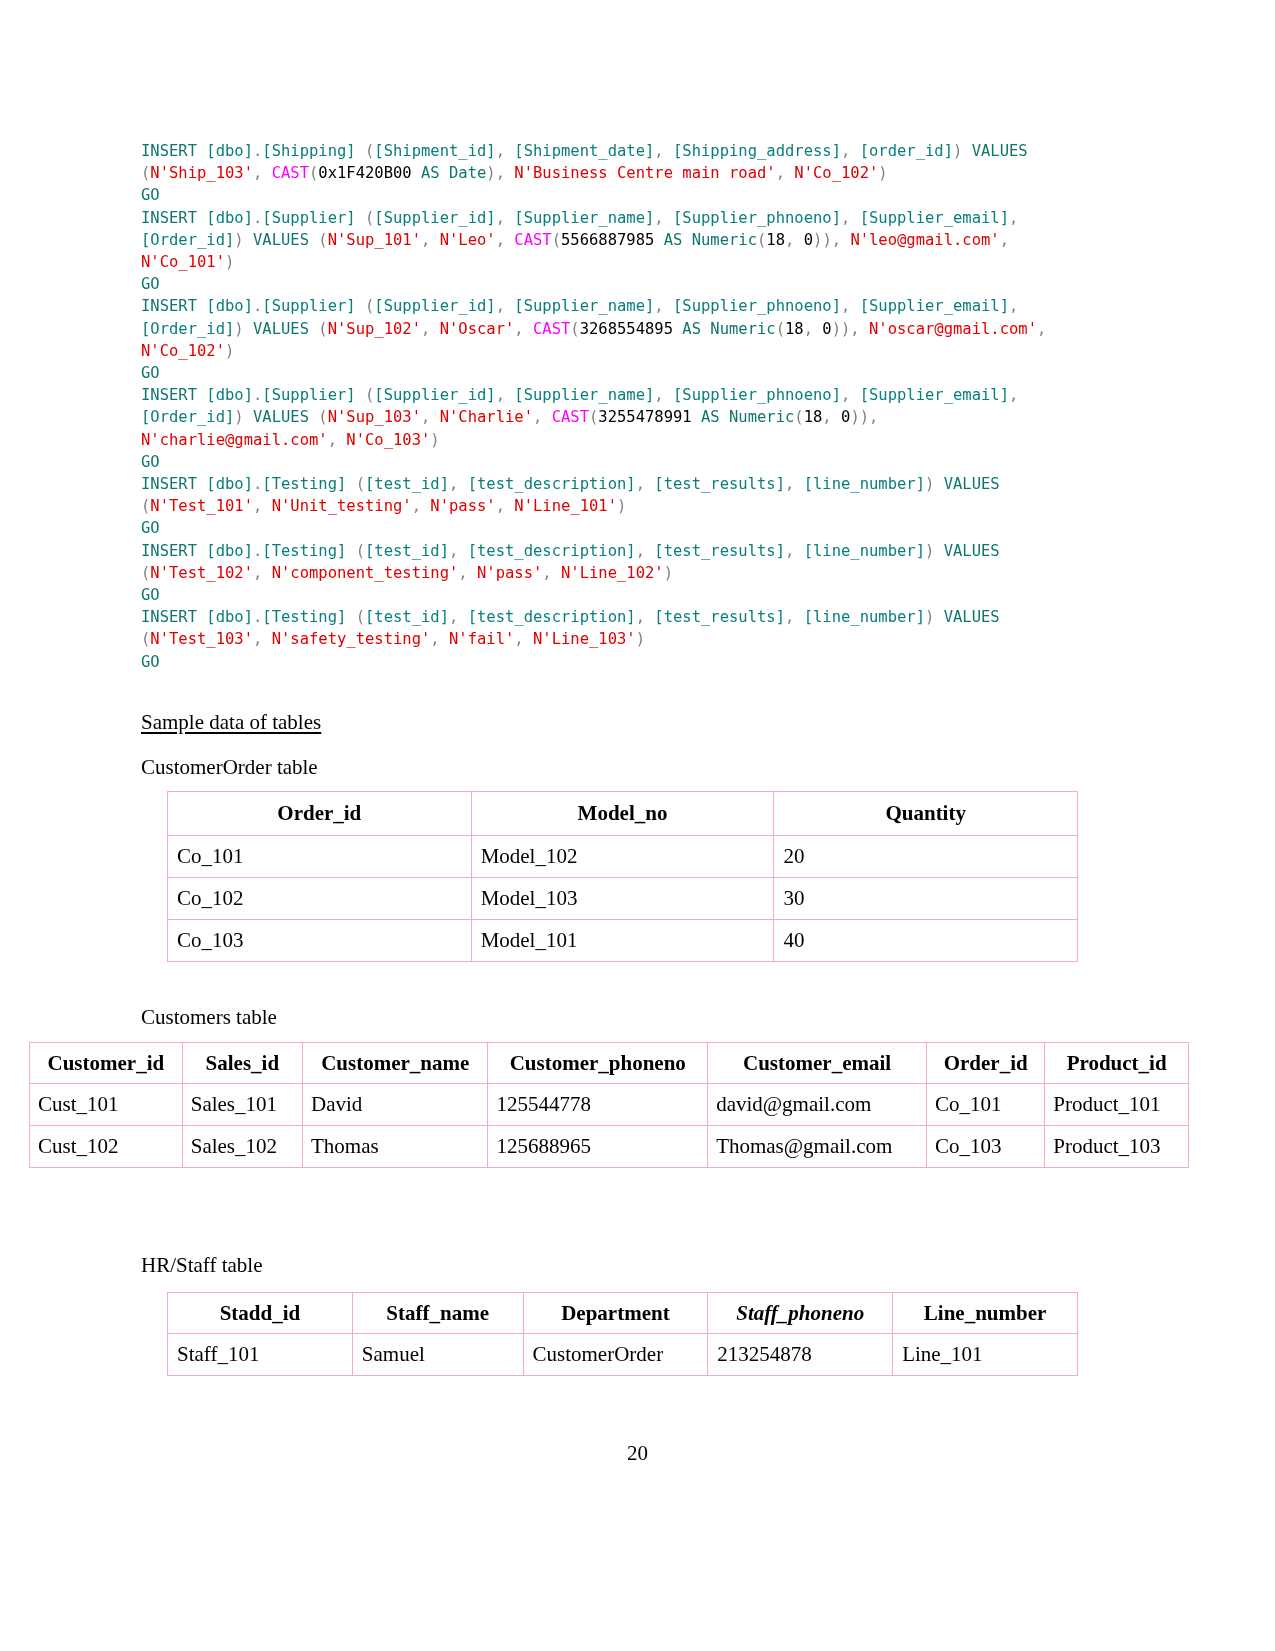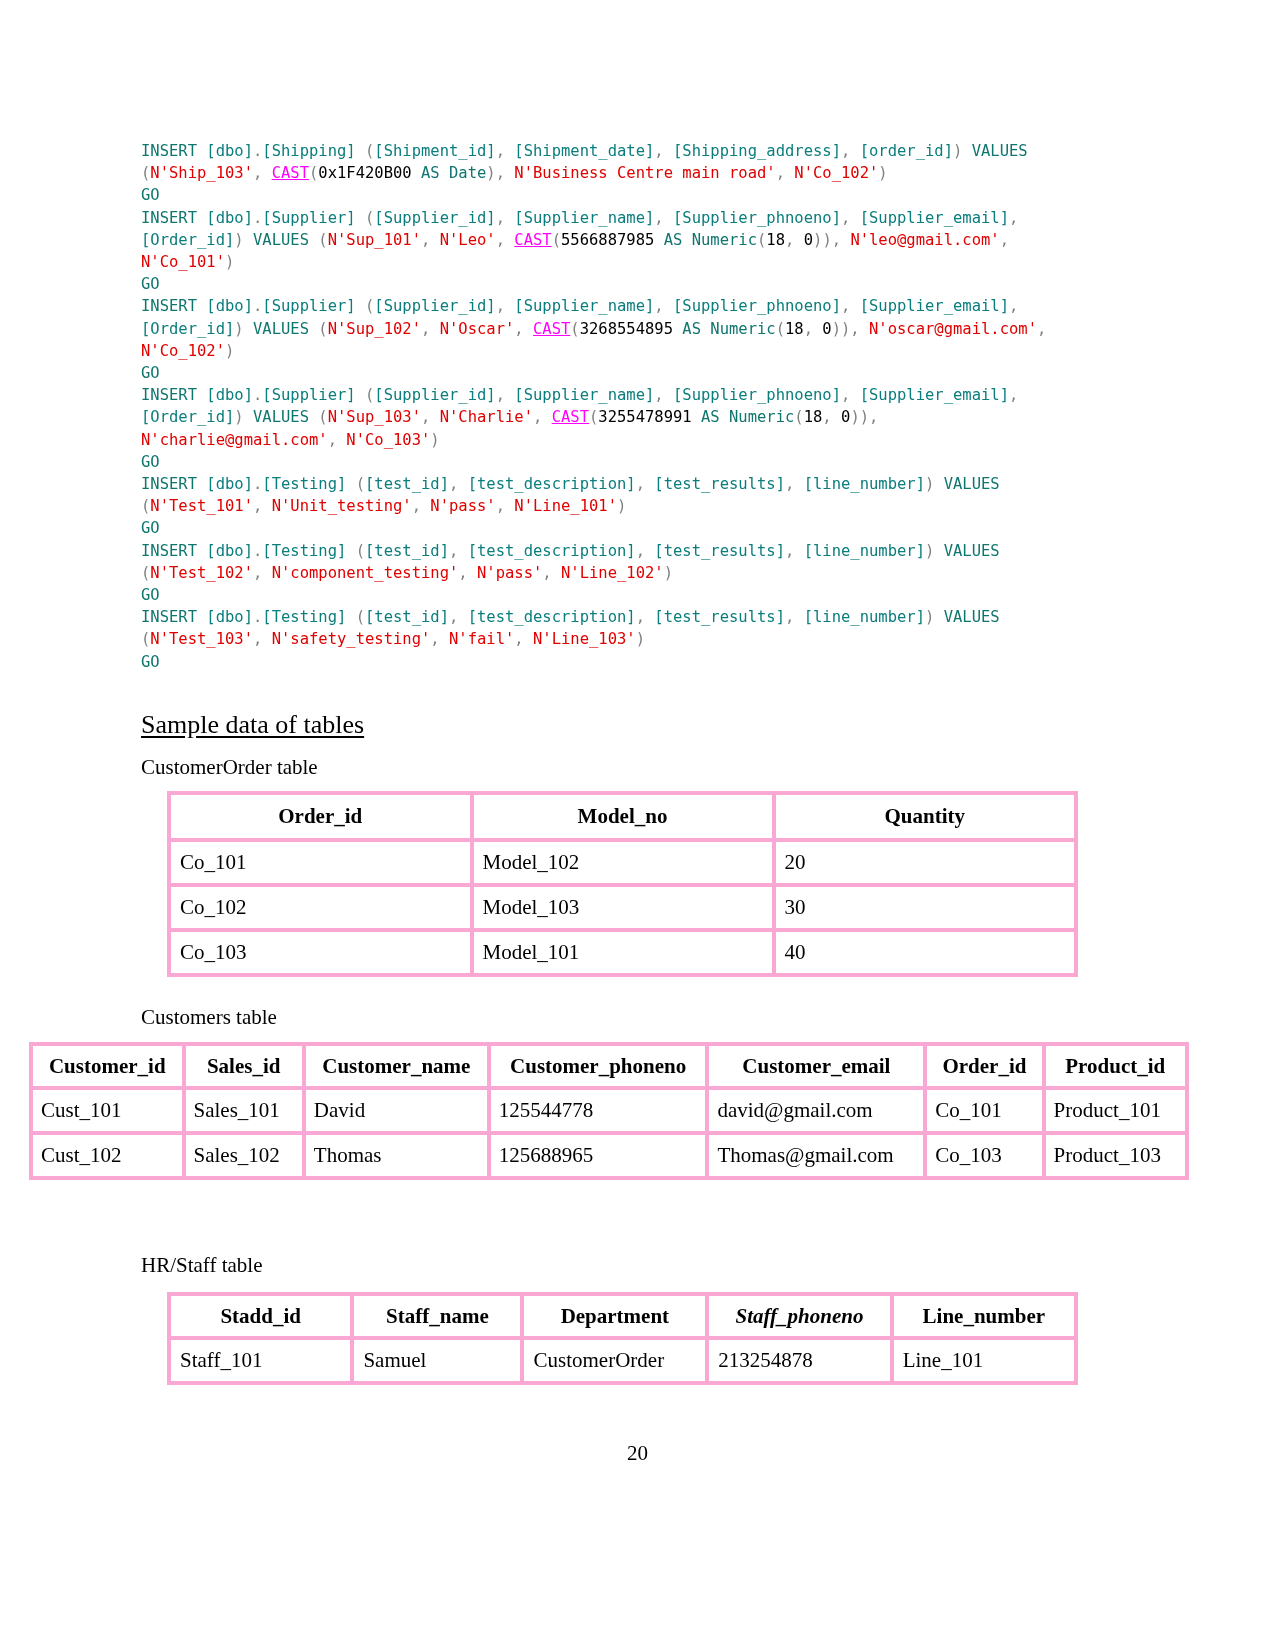--- a/index.html
+++ b/index.html
@@ -34,50 +34,50 @@
     margin: 0;
     padding: 0;
   }
   .sql-go {
     margin: 0;
     padding: 0;
   }
   .k  { color: #0f766e; }   
   .id { color: #0a7d7d; }   
   .s  { color: #e00000; }   
-  .f  { color: #ff00ff; text-decoration: underline; }   
+  .f  { color: #ff00ff; }   
   .n  { color: #000000; }   
   .p  { color: #808080; }   
 
   
   .heading-underline {
     position: absolute;
     font-family: "Liberation Serif", "DejaVu Serif", serif;
-    font-size: 26px;
+    font-size: 21px;
     color: #000;
     text-decoration: underline;
     text-underline-offset: 3px;
   }
   .caption {
     position: absolute;
     font-family: "Liberation Serif", "DejaVu Serif", serif;
     font-size: 21px;
     color: #000;
   }
 
   
   table {
     border-collapse: collapse;
     position: absolute;
     font-family: "Liberation Serif", "DejaVu Serif", serif;
     color: #000;
     background: #fff;
   }
   table td, table th {
-    border: 4px solid #f9a8d4;
+    border: 1px solid #f9a8d4;
     padding: 0;
     vertical-align: middle;
   }
   table th {
     font-weight: bold;
     text-align: center;
   }
   table td {
     font-weight: normal;
     text-align: left;

